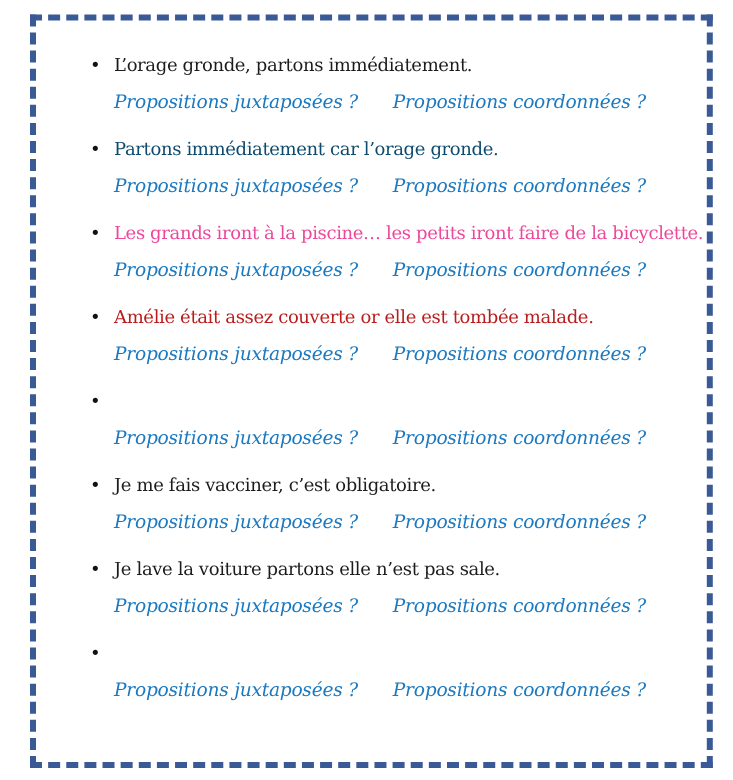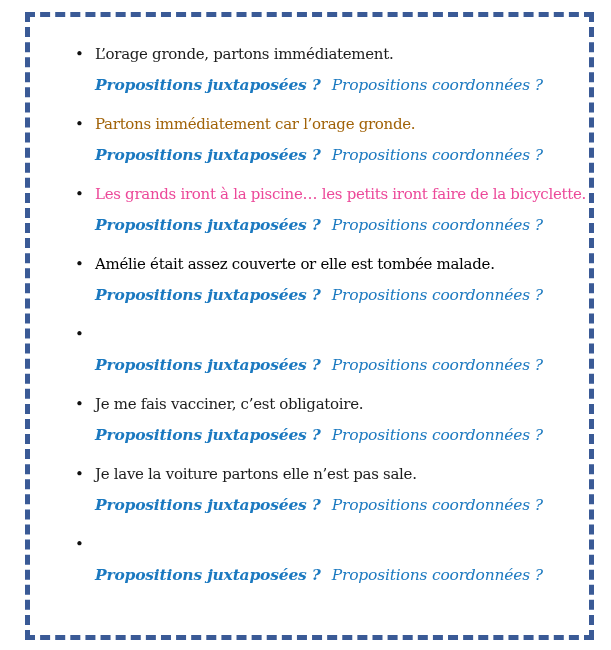--- a/index.html
+++ b/index.html
@@ -60,21 +60,21 @@
   }
   .option {
     position: relative;
     display: inline-block;
     font-style: italic;
     font-size: 15.5px;
     letter-spacing: -0.2px;
     color: #1b79c0;
     cursor: pointer;
   }
-  .option.first { margin-right: 6px; font-weight: bold; }
+  .option.first { margin-right: 24px; }
 </style>
 </head>
 <body>
 
 <div class="sheet">
   <div class="dashed-frame" style="border-color: rgb(58, 90, 150);"></div>
   <div class="content">
   <div class="item">
     <div class="sentence-row">
       <span class="bullet">•</span>
@@ -82,21 +82,21 @@
     </div>
     <div class="options-row">
       <span class="option first juxtaposed" style="color: rgb(27, 121, 192);">Propositions juxtaposées ?</span>
       <span class="option coordinated" style="color: rgb(27, 121, 192);">Propositions coordonnées ?</span>
     </div>
   </div>
 
   <div class="item">
     <div class="sentence-row">
       <span class="bullet">•</span>
-      <span class="sentence" style="color: #a16207;">Partons immédiatement car l’orage gronde.</span>
+      <span class="sentence" style="color: #0c4a6e;">Partons immédiatement car l’orage gronde.</span>
     </div>
     <div class="options-row">
       <span class="option first juxtaposed" style="color: rgb(27, 121, 192);">Propositions juxtaposées ?</span>
       <span class="option coordinated" style="color: rgb(27, 121, 192);">Propositions coordonnées ?</span>
     </div>
   </div>
 
   <div class="item">
     <div class="sentence-row">
       <span class="bullet">•</span>
@@ -104,21 +104,21 @@
     </div>
     <div class="options-row">
       <span class="option first juxtaposed" style="color: rgb(27, 121, 192);">Propositions juxtaposées ?</span>
       <span class="option coordinated" style="color: rgb(27, 121, 192);">Propositions coordonnées ?</span>
     </div>
   </div>
 
   <div class="item">
     <div class="sentence-row">
       <span class="bullet">•</span>
-      <span class="sentence" style="color: #000000;">Amélie était assez couverte or elle est tombée malade.</span>
+      <span class="sentence" style="color: #b91c1c;">Amélie était assez couverte or elle est tombée malade.</span>
     </div>
     <div class="options-row">
       <span class="option first juxtaposed" style="color: rgb(27, 121, 192);">Propositions juxtaposées ?</span>
       <span class="option coordinated" style="color: rgb(27, 121, 192);">Propositions coordonnées ?</span>
     </div>
   </div>
 
   <div class="item">
     <div class="sentence-row">
       <span class="bullet">•</span>

